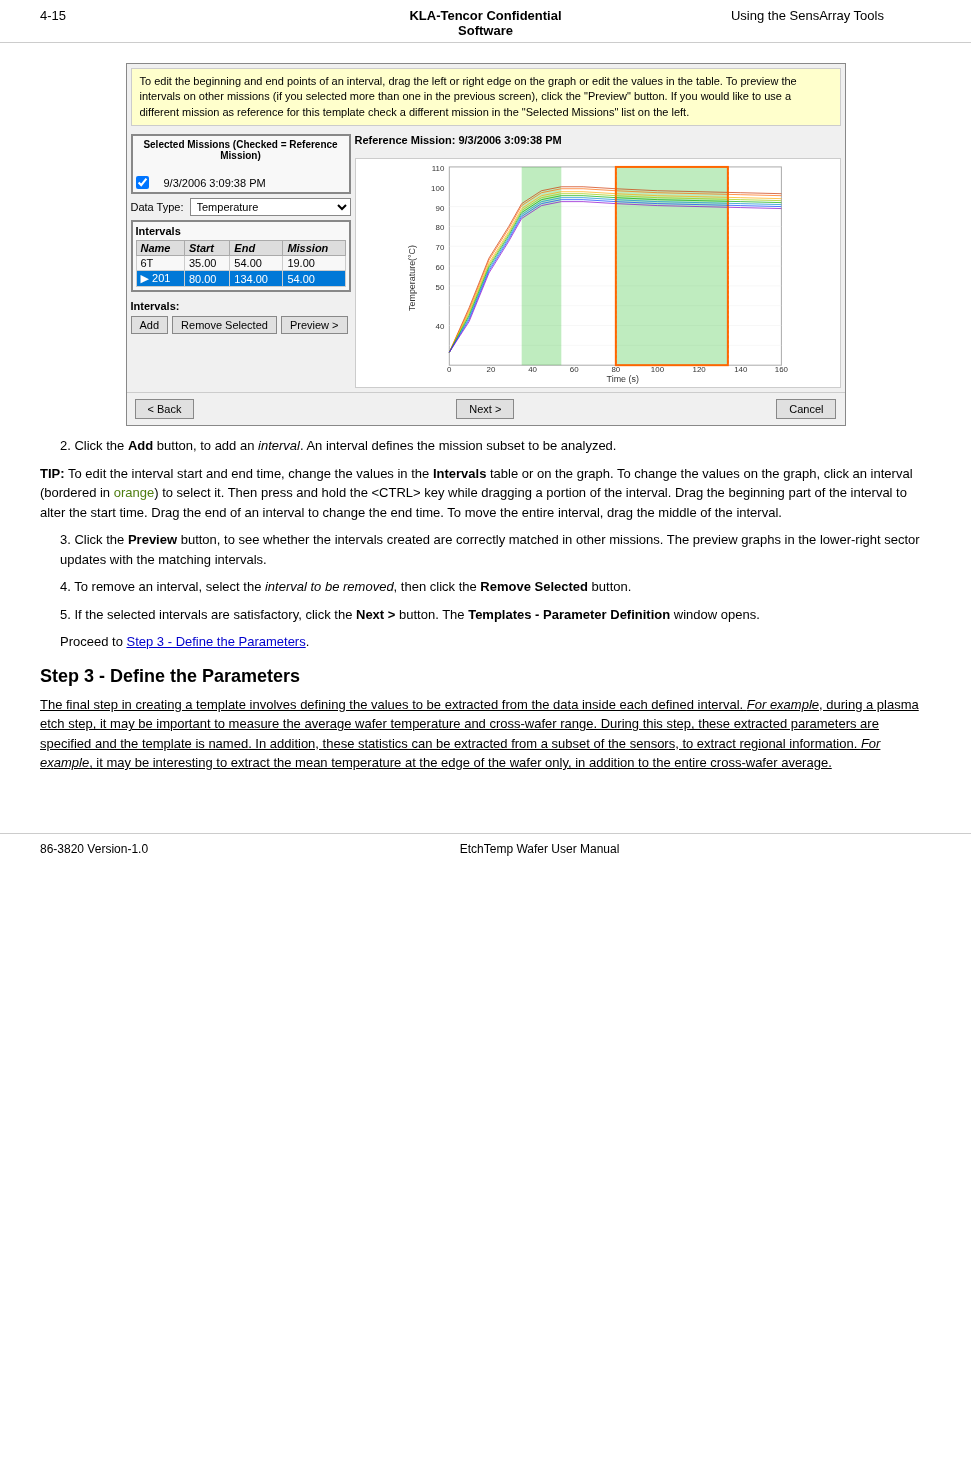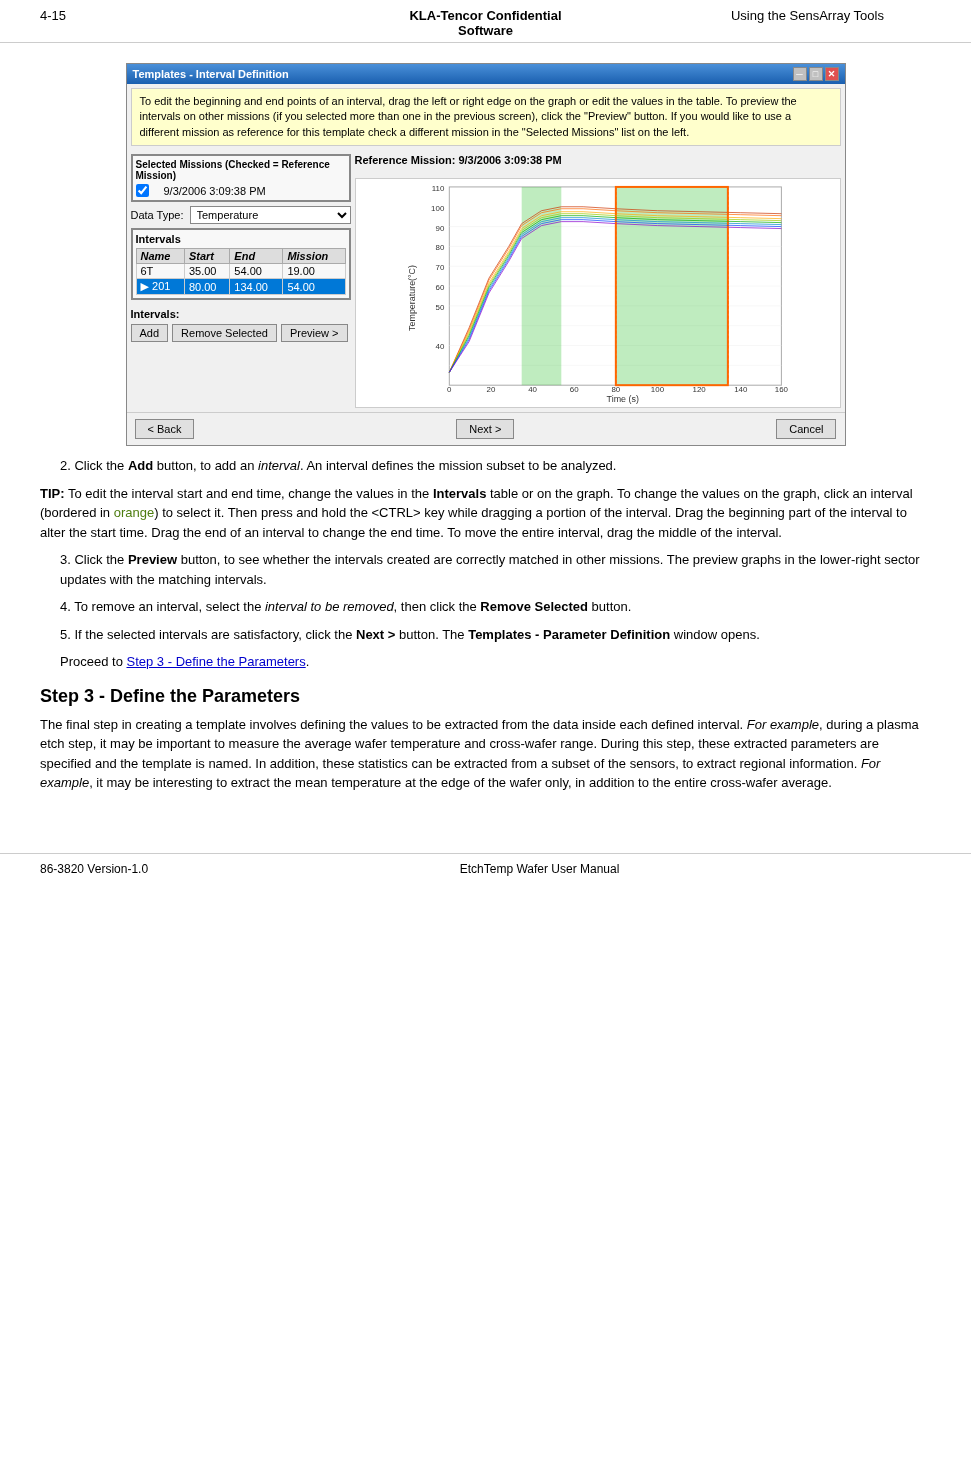--- a/index.html
+++ b/index.html
@@ -94,21 +94,22 @@
 
     .missions-panel {
       border: 2px solid #888;
       background: #f8f8f8;
       padding: 3px;
       margin-bottom: 4px;
     }
     .missions-panel-title {
       font-size: 10px;
       font-weight: bold;
-      margin-bottom: 3px;
+      margin-bottom: 15px;
+      text-align: center;
     }
     .missions-checkbox-row {
       display: flex;
       align-items: center;
       gap: 15px;
       font-size: 11px;
     }
 
     .data-type-row {
       display: flex;
@@ -227,20 +228,21 @@
     }
 
     
     .body-text {
       margin-bottom: 10px;
       line-height: 1.5;
       font-size: 13px;
     }
     .body-text p {
       margin-bottom: 20px;
+      text-decoration: underline;
     }
     .numbered-item {
       margin-left: 20px;
       margin-bottom: 8px;
       line-height: 1.5;
     }
     .tip-item {
       margin-left: 0;
       margin-bottom: 8px;
       line-height: 1.5;
@@ -289,28 +291,20 @@
     <div>KLA-Tencor Confidential</div>
     <div>Software</div>
   </div>
   <div class="right-col">Using the SensArray Tools</div>
 </div>
 
 <div class="page-content">
 
   <div class="dialog-container">
 
-    <div class="dialog-titlebar">
-      <span>Templates - Interval Definition</span>
-      <div class="dialog-titlebar-buttons">
-        <div class="dialog-titlebar-btn">─</div>
-        <div class="dialog-titlebar-btn">□</div>
-        <div class="dialog-titlebar-btn" style="background:#e05050;color:white;">✕</div>
-      </div>
-    </div>
 
     <div class="dialog-instruction">
       <span>To edit the beginning and end points of an interval, drag the left or right edge on the graph or edit the values in the table.  To preview the intervals on other missions (if you selected more than one in the previous screen), click the "Preview" button.  If you would like to use a different mission as reference for this template check a different mission in the "Selected Missions" list on the left.</span>
     </div>
 
     <div class="dialog-body">
 
       <div class="dialog-left">
 
         <div class="missions-panel">

